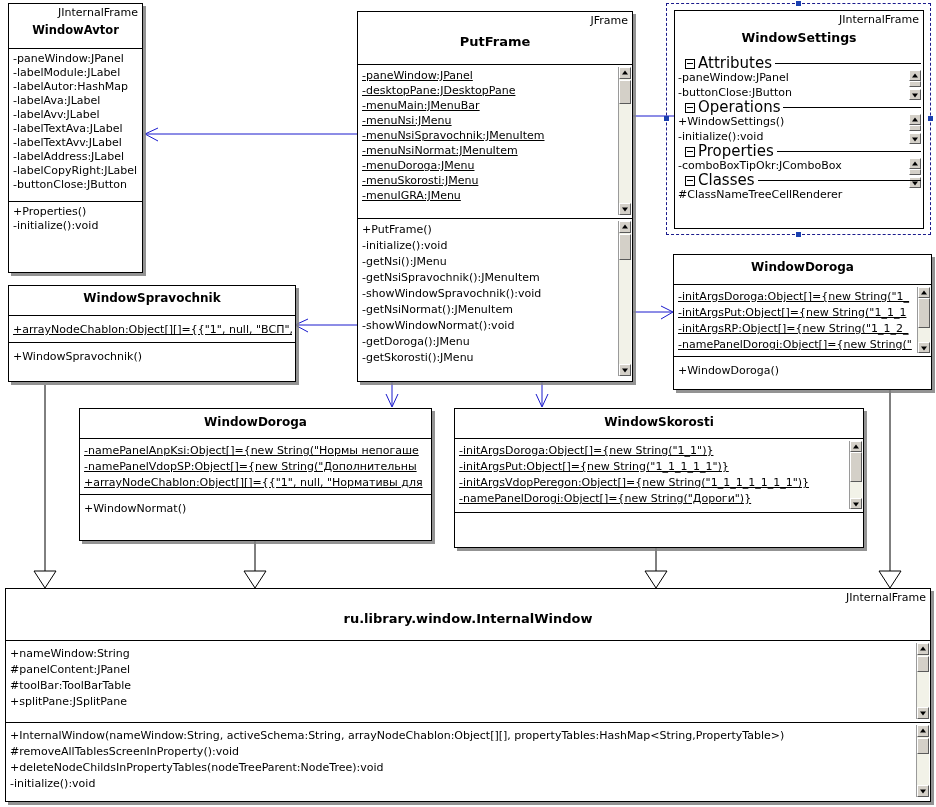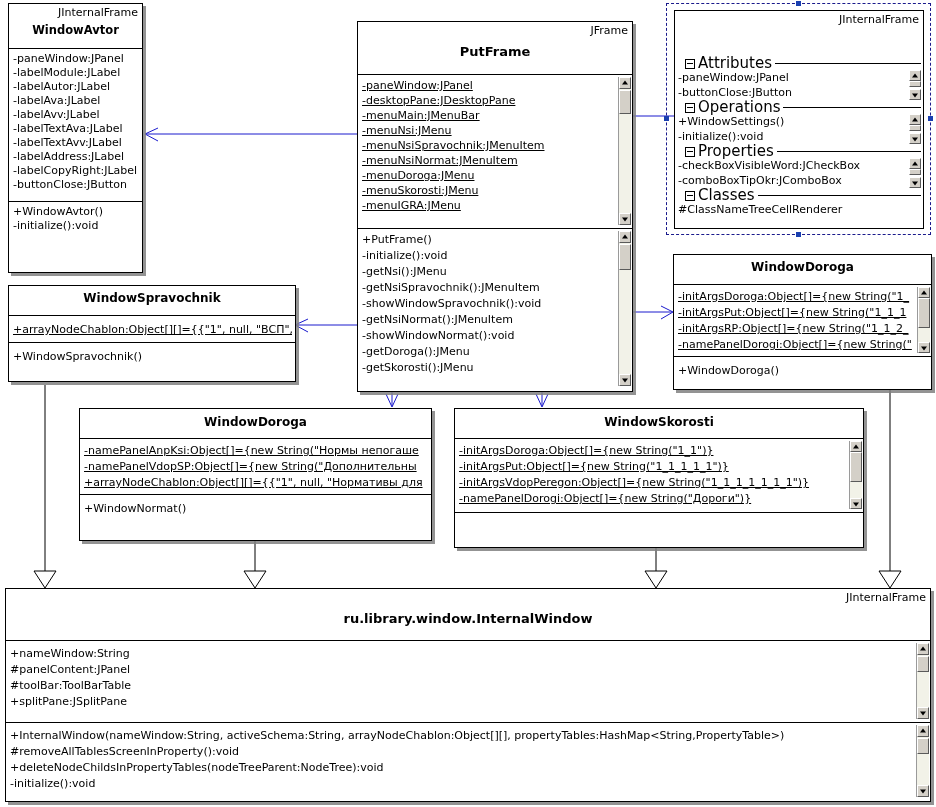--- a/index.html
+++ b/index.html
@@ -201,36 +201,36 @@
   </svg>
 
   <div class="uml" style="left:8px;top:3px;width:135px;height:270px;">
     <div class="hdr" style="height:45px;">
       <div class="stereo">JInternalFrame</div>
       <div class="cname" style="margin-top:4px;">WindowAvtor</div>
     </div>
     <div class="sect" style="height:153px;">
       <div class="mem">-paneWindow:JPanel</div>
       <div class="mem">-labelModule:JLabel</div>
-      <div class="mem">-labelAutor:JLabel</div>
+      <div class="mem">-labelAutor:HashMap</div>
       <div class="mem">-labelAva:JLabel</div>
       <div class="mem">-labelAvv:JLabel</div>
       <div class="mem">-labelTextAva:JLabel</div>
       <div class="mem">-labelTextAvv:JLabel</div>
       <div class="mem">-labelAddress:JLabel</div>
       <div class="mem">-labelCopyRight:JLabel</div>
       <div class="mem">-buttonClose:JButton</div>
     </div>
     <div class="sect last">
-      <div class="mem">+WindowAvtor()</div>
+      <div class="mem">+Properties()</div>
       <div class="mem">-initialize():void</div>
     </div>
   </div>
 
-  <div class="uml" style="left:357px;top:21px;width:276px;height:371px;">
+  <div class="uml" style="left:357px;top:11px;width:276px;height:371px;">
     <div class="hdr" style="height:53px;">
       <div class="stereo">JFrame</div>
       <div class="cname" style="margin-top:8px;font-size:13px;">PutFrame</div>
     </div>
 
     <div class="sect" style="height:154px;padding-right:18px;">
       <div class="mem u" style="line-height:15px;height:15px;">-paneWindow:JPanel</div>
       <div class="mem u" style="line-height:15px;height:15px;">-desktopPane:JDesktopPane</div>
       <div class="mem u" style="line-height:15px;height:15px;">-menuMain:JMenuBar</div>
       <div class="mem u" style="line-height:15px;height:15px;">-menuNsi:JMenu</div>
@@ -277,20 +277,21 @@
   <div class="selwrap" style="left:666px;top:3px;width:265px;height:232px;">
     <div class="handle" style="left:50%;margin-left:-3px;top:-3px;"></div>
     <div class="handle" style="left:-3px;top:50%;margin-top:-3px;"></div>
     <div class="handle" style="right:-3px;top:50%;margin-top:-3px;"></div>
     <div class="handle" style="left:50%;margin-left:-3px;bottom:-3px;"></div>
   </div>
 
   <div class="uml sel" style="left:674px;top:10px;width:250px;height:219px;box-shadow:none;">
     <div class="hdr" style="height:45px;border-bottom:none;">
       <div class="stereo">JInternalFrame</div>
+      <div class="cname" style="margin-top:5px;font-size:12.5px;">WindowSettings</div>
     </div>
 
     <div class="grp">
       <span class="gline"></span>
       <span class="gtext"><span class="boxglyph"></span><span>Attributes</span></span>
     </div>
     <div style="position:relative;padding:0 18px 0 3px;">
       <div class="mem" style="line-height:15px;height:15px;">-paneWindow:JPanel</div>
       <div class="mem" style="line-height:15px;height:15px;">-buttonClose:JButton</div>
       <div class="vsb" style="top:0;height:30px;border-left:none;background:transparent;">
@@ -320,21 +321,20 @@
             <i></i>
           </div>
       </div>
     </div>
 
     <div class="grp">
       <span class="gline"></span>
       <span class="gtext"><span class="boxglyph"></span><span>Properties</span></span>
     </div>
     <div style="position:relative;padding:0 18px 0 3px;">
-      <div class="mem" style="line-height:15px;height:15px;">-checkBoxVisibleWord:JCheckBox</div>
       <div class="mem" style="line-height:15px;height:15px;">-comboBoxTipOkr:JComboBox</div>
       <div class="vsb" style="top:0;height:30px;border-left:none;background:transparent;">
         <div class="btn top" style="height:11px;">
             <i></i>
           </div>
         <div class="thumb" style="top:11px;height:6px;"></div>
         <div class="btn bot" style="height:11px;">
             <i></i>
           </div>
       </div>

